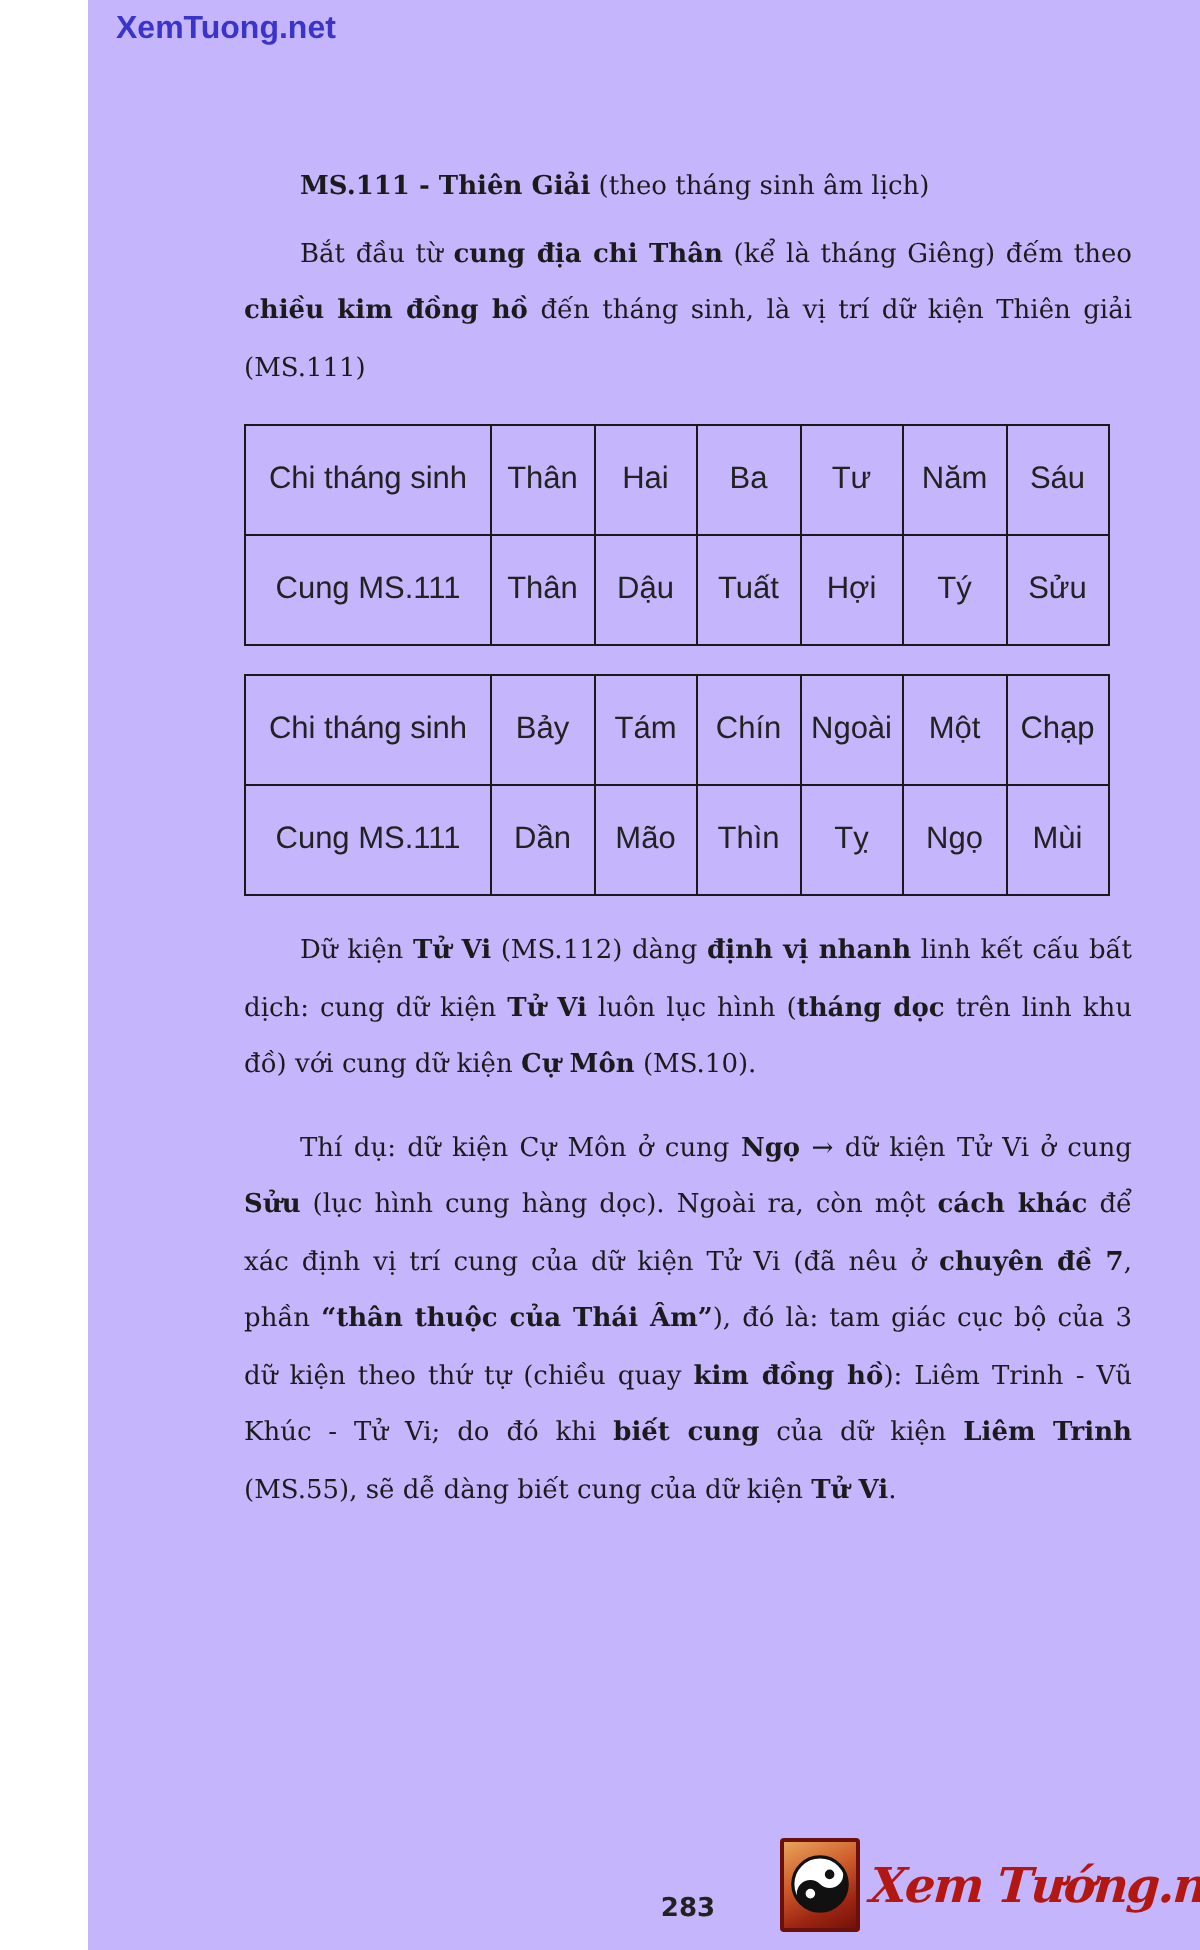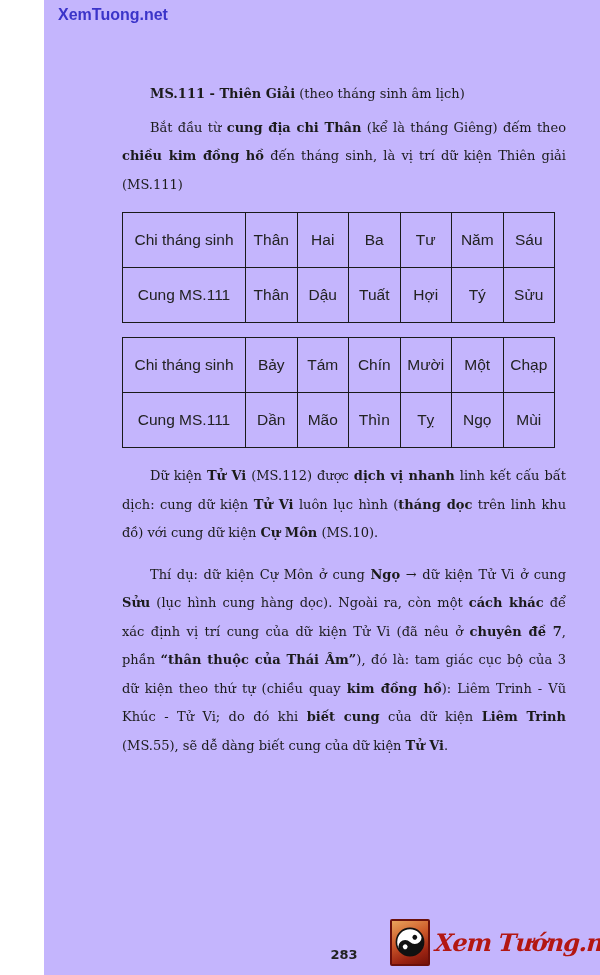--- a/index.html
+++ b/index.html
@@ -89,38 +89,38 @@
         </tbody>
     </table>
 
     <table class="data-table">
       <tbody data-table="content.table2.rows">
           <tr>
             <td class="first-col">Chi tháng sinh</td>
             <td>Bảy</td>
             <td>Tám</td>
             <td>Chín</td>
-            <td>Mười</td>
+            <td>Ngoài</td>
             <td>Một</td>
             <td>Chạp</td>
           </tr>
           <tr>
             <td class="first-col">Cung MS.111</td>
             <td>Dần</td>
             <td>Mão</td>
             <td>Thìn</td>
             <td>Tỵ</td>
             <td>Ngọ</td>
             <td>Mùi</td>
           </tr>
         </tbody>
     </table>
 
 
-    <p class="para"><span>Dữ kiện </span><b>Tử Vi</b><span> (MS.112) được </span><b>dịch vị nhanh</b><span> linh kết cấu bất dịch: cung dữ kiện </span><b>Tử Vi</b><span> luôn lục hình (</span><b>tháng dọc</b><span> trên linh khu đồ) với cung dữ kiện </span><b>Cự Môn</b><span> (MS.10).</span></p>
+    <p class="para"><span>Dữ kiện </span><b>Tử Vi</b><span> (MS.112) dàng </span><b>định vị nhanh</b><span> linh kết cấu bất dịch: cung dữ kiện </span><b>Tử Vi</b><span> luôn lục hình (</span><b>tháng dọc</b><span> trên linh khu đồ) với cung dữ kiện </span><b>Cự Môn</b><span> (MS.10).</span></p>
 
     <p class="para"><span>Thí dụ: dữ kiện Cự Môn ở cung </span><b>Ngọ</b><span> → dữ kiện Tử Vi ở cung </span><b>Sửu</b><span> (lục hình cung hàng dọc). Ngoài ra, còn một </span><b>cách khác</b><span> để xác định vị trí cung của dữ kiện Tử Vi (đã nêu ở </span><b>chuyên đề 7</b><span>, phần </span><b>“thân thuộc của Thái Âm”</b><span>), đó là: tam giác cục bộ của 3 dữ kiện theo thứ tự (chiều quay </span><b>kim đồng hồ</b><span>): Liêm Trinh - Vũ Khúc - Tử Vi; do đó khi </span><b>biết cung</b><span> của dữ kiện </span><b>Liêm Trinh</b><span> (MS.55), sẽ dễ dàng biết cung của dữ kiện </span><b>Tử Vi</b><span>.</span></p>
 
   </div>
 
   <div class="page-number">283</div>
 
   <div class="logo">
     <span class="logo-badge">
       <svg width="32" height="32" viewBox="0 0 40 40" aria-hidden="true">

